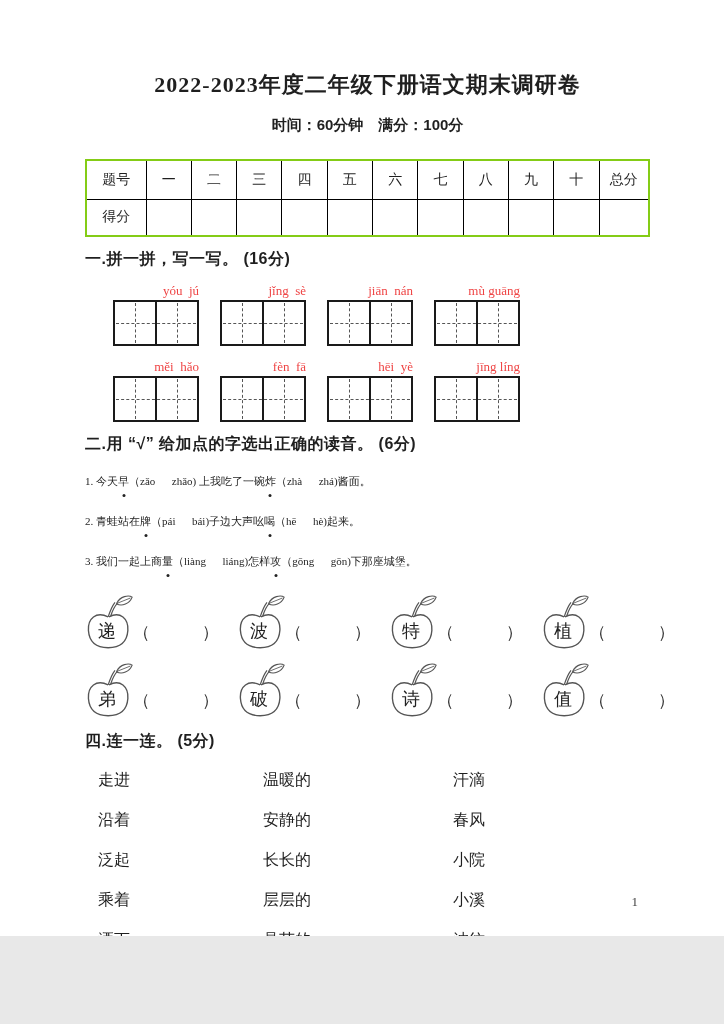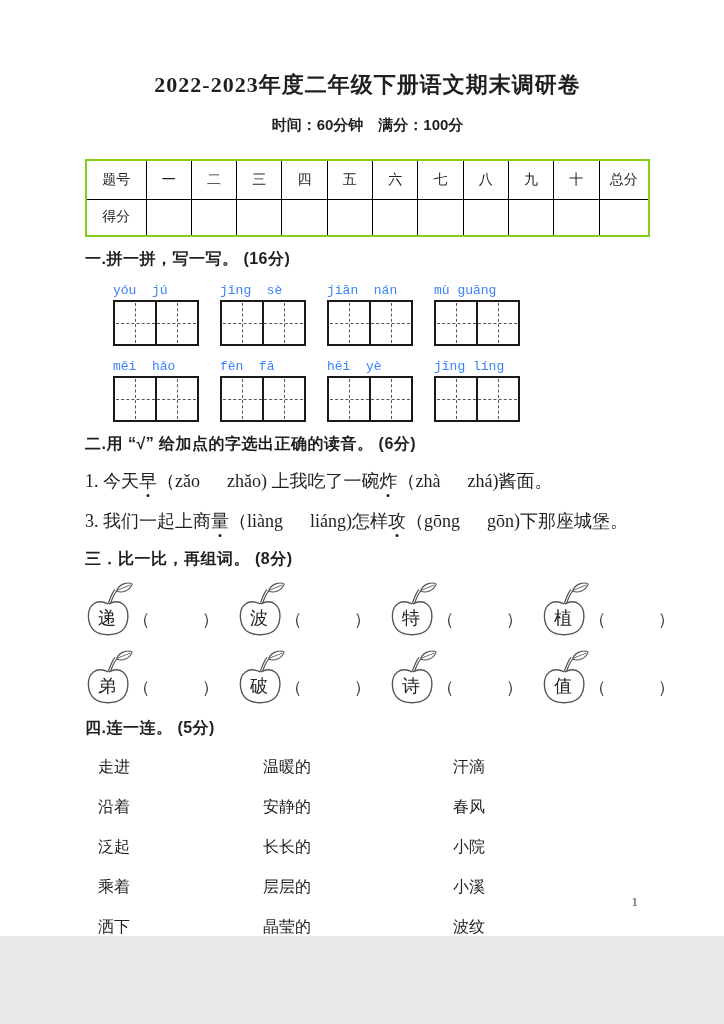--- a/index.html
+++ b/index.html
@@ -63,25 +63,25 @@
   
   .pinyin-row {
     display:flex;
     gap:21px;
     margin-left:28px;
     margin-top:12px;
   }
   .pinyin-group { width:86px; flex:none; }
   .pinyin-label {
     display:block;
-    text-align:left;
+    text-align:right;
     white-space:pre;
-    font-family:Liberation Mono, monospace;
+    font-family:Liberation Serif, serif;
     font-size:13px;
-    color:#3b82f6;
+    color:#ef4444;
     height:18px;
     line-height:18px;
   }
   .grid-group {
     position:relative;
     display:flex;
     width:86px; height:46px;
     border:2px solid #1a1a1a;
     background:#fff;
   }
@@ -95,21 +95,21 @@
   .grid-group::after {
     content:""; position:absolute;
     left:1px; right:1px; top:50%;
     border-top:1px dashed #555;
   }
 
   
   .sentences { margin-top:14px; }
   .sentence {
     white-space:pre-wrap;
-    font-size:18px;
+    font-size:11px;
     line-height:24px;
     margin-bottom:16px;
   }
   .dotted { position:relative; display:inline-block; }
   .dotted::after {
     content:""; position:absolute;
     left:50%; bottom:-4px;
     width:3px; height:3px; border-radius:50%;
     background:#222;
     transform:translateX(-50%);
@@ -247,24 +247,24 @@
           <div class="grid-group">
             <div class="grid-cell"></div>
             <div class="grid-cell"></div>
           </div>
         </div>
       </div>
 
     <div class="section-title s2">二.用 “√” 给加点的字选出正确的读音。 (6分)</div>
     <div class="sentences">
         <div class="sentence"><span>1. 今天</span><span class="dotted">早</span><span>（zǎo      zhǎo) 上我吃了一碗</span><span class="dotted">炸</span><span>（zhà      zhá)酱面。</span></div>
+        <div class="sentence"><span>2. 青蛙站在</span><span class="dotted">牌</span><span>（pái      bái)子边大声吆</span><span class="dotted">喝</span><span>（hē      hè)起来。</span></div>
         <div class="sentence"><span>3. 我们一起上商</span><span class="dotted">量</span><span>（liàng      liáng)怎样</span><span class="dotted">攻</span><span>（gōng      gōn)下那座城堡。</span></div>
       </div>
 
-    <div class="section-title">三．比一比，再组词。 (8分)</div>
     <div class="apple-row">
         <div class="apple-item">
           <div class="apple-wrap">
             <svg width="48" height="58" viewBox="0 0 56 66">
               <path d="M27 27 C 13 20, 3 29, 4 43 C 5 57, 14 63, 27 63 C 40 63, 49 57, 50 43 C 51 29, 41 20, 28 27" fill="none" stroke="#555" stroke-width="1.6"></path>
               <path d="M27 27 C 29 21, 31 15, 35 10" fill="none" stroke="#555" stroke-width="1.4"></path>
               <path d="M30 26 C 32 20, 34 15, 38 11" fill="none" stroke="#555" stroke-width="1.4"></path>
               <path d="M37 11 C 41 3, 51 1, 55 4 C 52 12, 43 15, 37 12 Z" fill="none" stroke="#555" stroke-width="1.3"></path>
               <path d="M38 11 L 53 5" fill="none" stroke="#555" stroke-width="1"></path>
             </svg>

